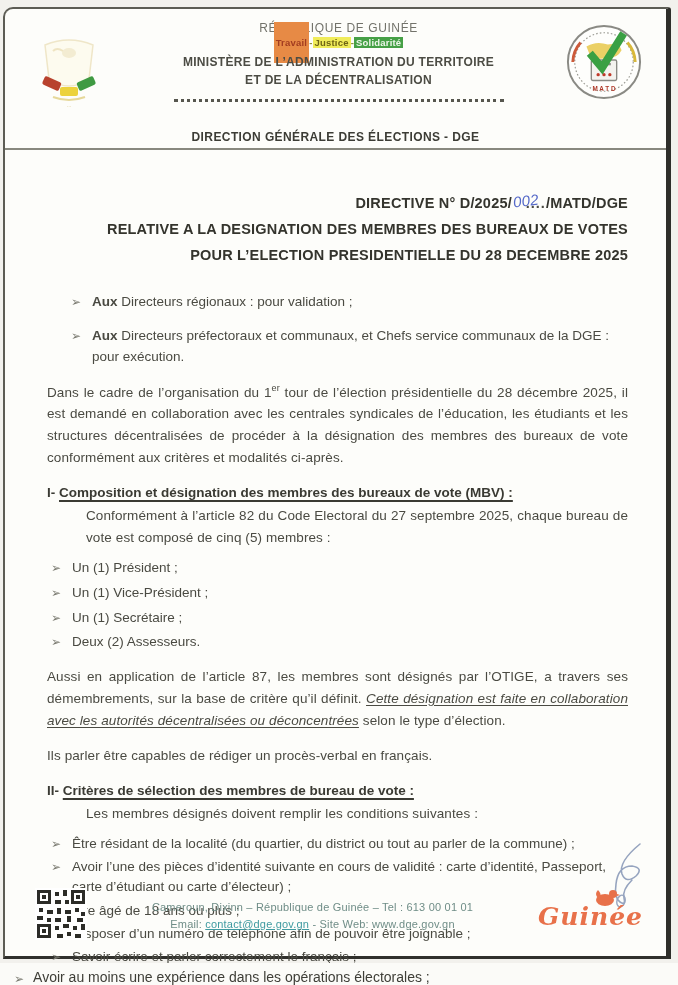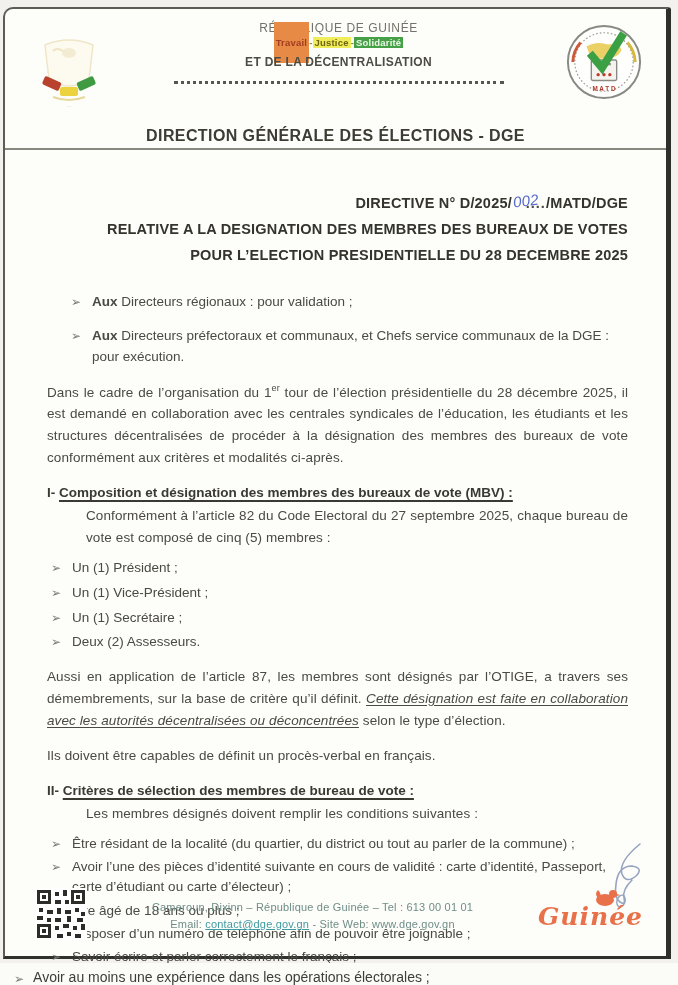--- a/index.html
+++ b/index.html
@@ -21,21 +21,21 @@
   .motto .m2 { background:#f0ec5a; color:#6e6414; padding:0 2px; }
   .motto .m3 { background:#46a046; color:#eef7ea; padding:0 2px; }
   .motto .sep { color:#8a8a3a; }
   .ministry { font-weight:bold; font-size:12px; color:#4c4c44; margin-top:5px;
               line-height:1.5; letter-spacing:.3px; }
   .dots-line { width:330px; margin:10px auto 0; border-bottom:3px dotted #56564e; }
   .seal-wrap { width:100px; display:flex; justify-content:center; padding-top:6px; }
 
   .direction-row { margin-top:8px; border-bottom:2px solid #88887e; text-align:center;
                    padding-bottom:3px; }
-  .direction { font-size:16px; font-weight:bold; color:#3c3c35; letter-spacing:.4px; }
+  .direction { font-size:12px; font-weight:bold; color:#3c3c35; letter-spacing:.4px; }
 
   
   .content { padding:0 38px 0 42px; }
   .title-block { margin-top:40px; text-align:right; font-weight:bold; color:#34342d;
                  font-size:14.5px; line-height:1.8; letter-spacing:.2px; }
   .dotnum { position:relative; display:inline-block; min-width:34px; }
   .dotnum .dots { color:#4a4a42; letter-spacing:1px; }
   .dotnum .hw { position:absolute; left:1px; top:-3px; color:#5468c8; font-style:italic;
                 font-size:15px; transform:rotate(-7deg); font-weight:normal; }
 
@@ -94,20 +94,21 @@
         <path d="M30 70 Q46 76 62 70" stroke="#e6d89a" stroke-width="2" fill="none"></path>
         <text x="46" y="80" font-size="6" fill="#d8c88a" text-anchor="middle">...</text>
       </svg>
     </div>
     <div class="header-center">
       <div class="republic">RÉPUBLIQUE DE GUINÉE</div>
       <div class="motto">
         <span class="m1">Travail</span><span class="sep">-</span><span class="m2">Justice</span><span class="sep">-</span><span class="m3">Solidarité</span>
       </div>
       <div class="ministry">
+        <div>MINISTÈRE DE L’ADMINISTRATION DU TERRITOIRE</div>
         <div>ET DE LA DÉCENTRALISATION</div>
       </div>
       <div class="dots-line"></div>
     </div>
     <div class="seal-wrap">
       <svg width="78" height="78" viewBox="0 0 80 80">
         <circle cx="40" cy="40" r="37" fill="#fefefc" stroke="#8a8a84" stroke-width="2"></circle>
         <circle cx="40" cy="40" r="30" fill="none" stroke="#9a9a92" stroke-width="1.2" stroke-dasharray="1.6,2.2"></circle>
         <path d="M8 40 A32 32 0 0 1 16 20" stroke="#cc5a3a" stroke-width="3" fill="none"></path>
         <path d="M72 40 A32 32 0 0 0 64 20" stroke="#d8b83a" stroke-width="3" fill="none"></path>
@@ -169,21 +170,21 @@
           <span>Un (1) Secrétaire ;</span>
         </div>
       <div class="li">
           <span class="marker">➢</span>
           <span>Deux (2) Assesseurs.</span>
         </div>
     </div>
 
     <p class="para"><span>Aussi en application de l’article 87, les membres sont désignés par l’OTIGE, a travers ses démembrements, sur la base de critère qu’il définit. </span><span class="em-ul">Cette désignation est faite en collaboration avec les autorités décentralisées ou déconcentrées</span><span> selon le type d’élection.</span></p>
 
-    <p class="para">Ils doivent être capables de définit un procès-verbal en français.</p>
+    <p class="para">Ils parler être capables de rédiger un procès-verbal en français.</p>
 
     <div class="sec-heading">
       <span>II-</span>&nbsp;<span class="ul">Critères de sélection des membres de bureau de vote :</span>
     </div>
     <p class="para tight">Les membres désignés doivent remplir les conditions suivantes :</p>
 
     <div class="crit-list">
       <div class="li">
           <span class="marker">➢</span>
           <span>Être résidant de la localité (du quartier, du district ou tout au parler de la commune) ;</span>

